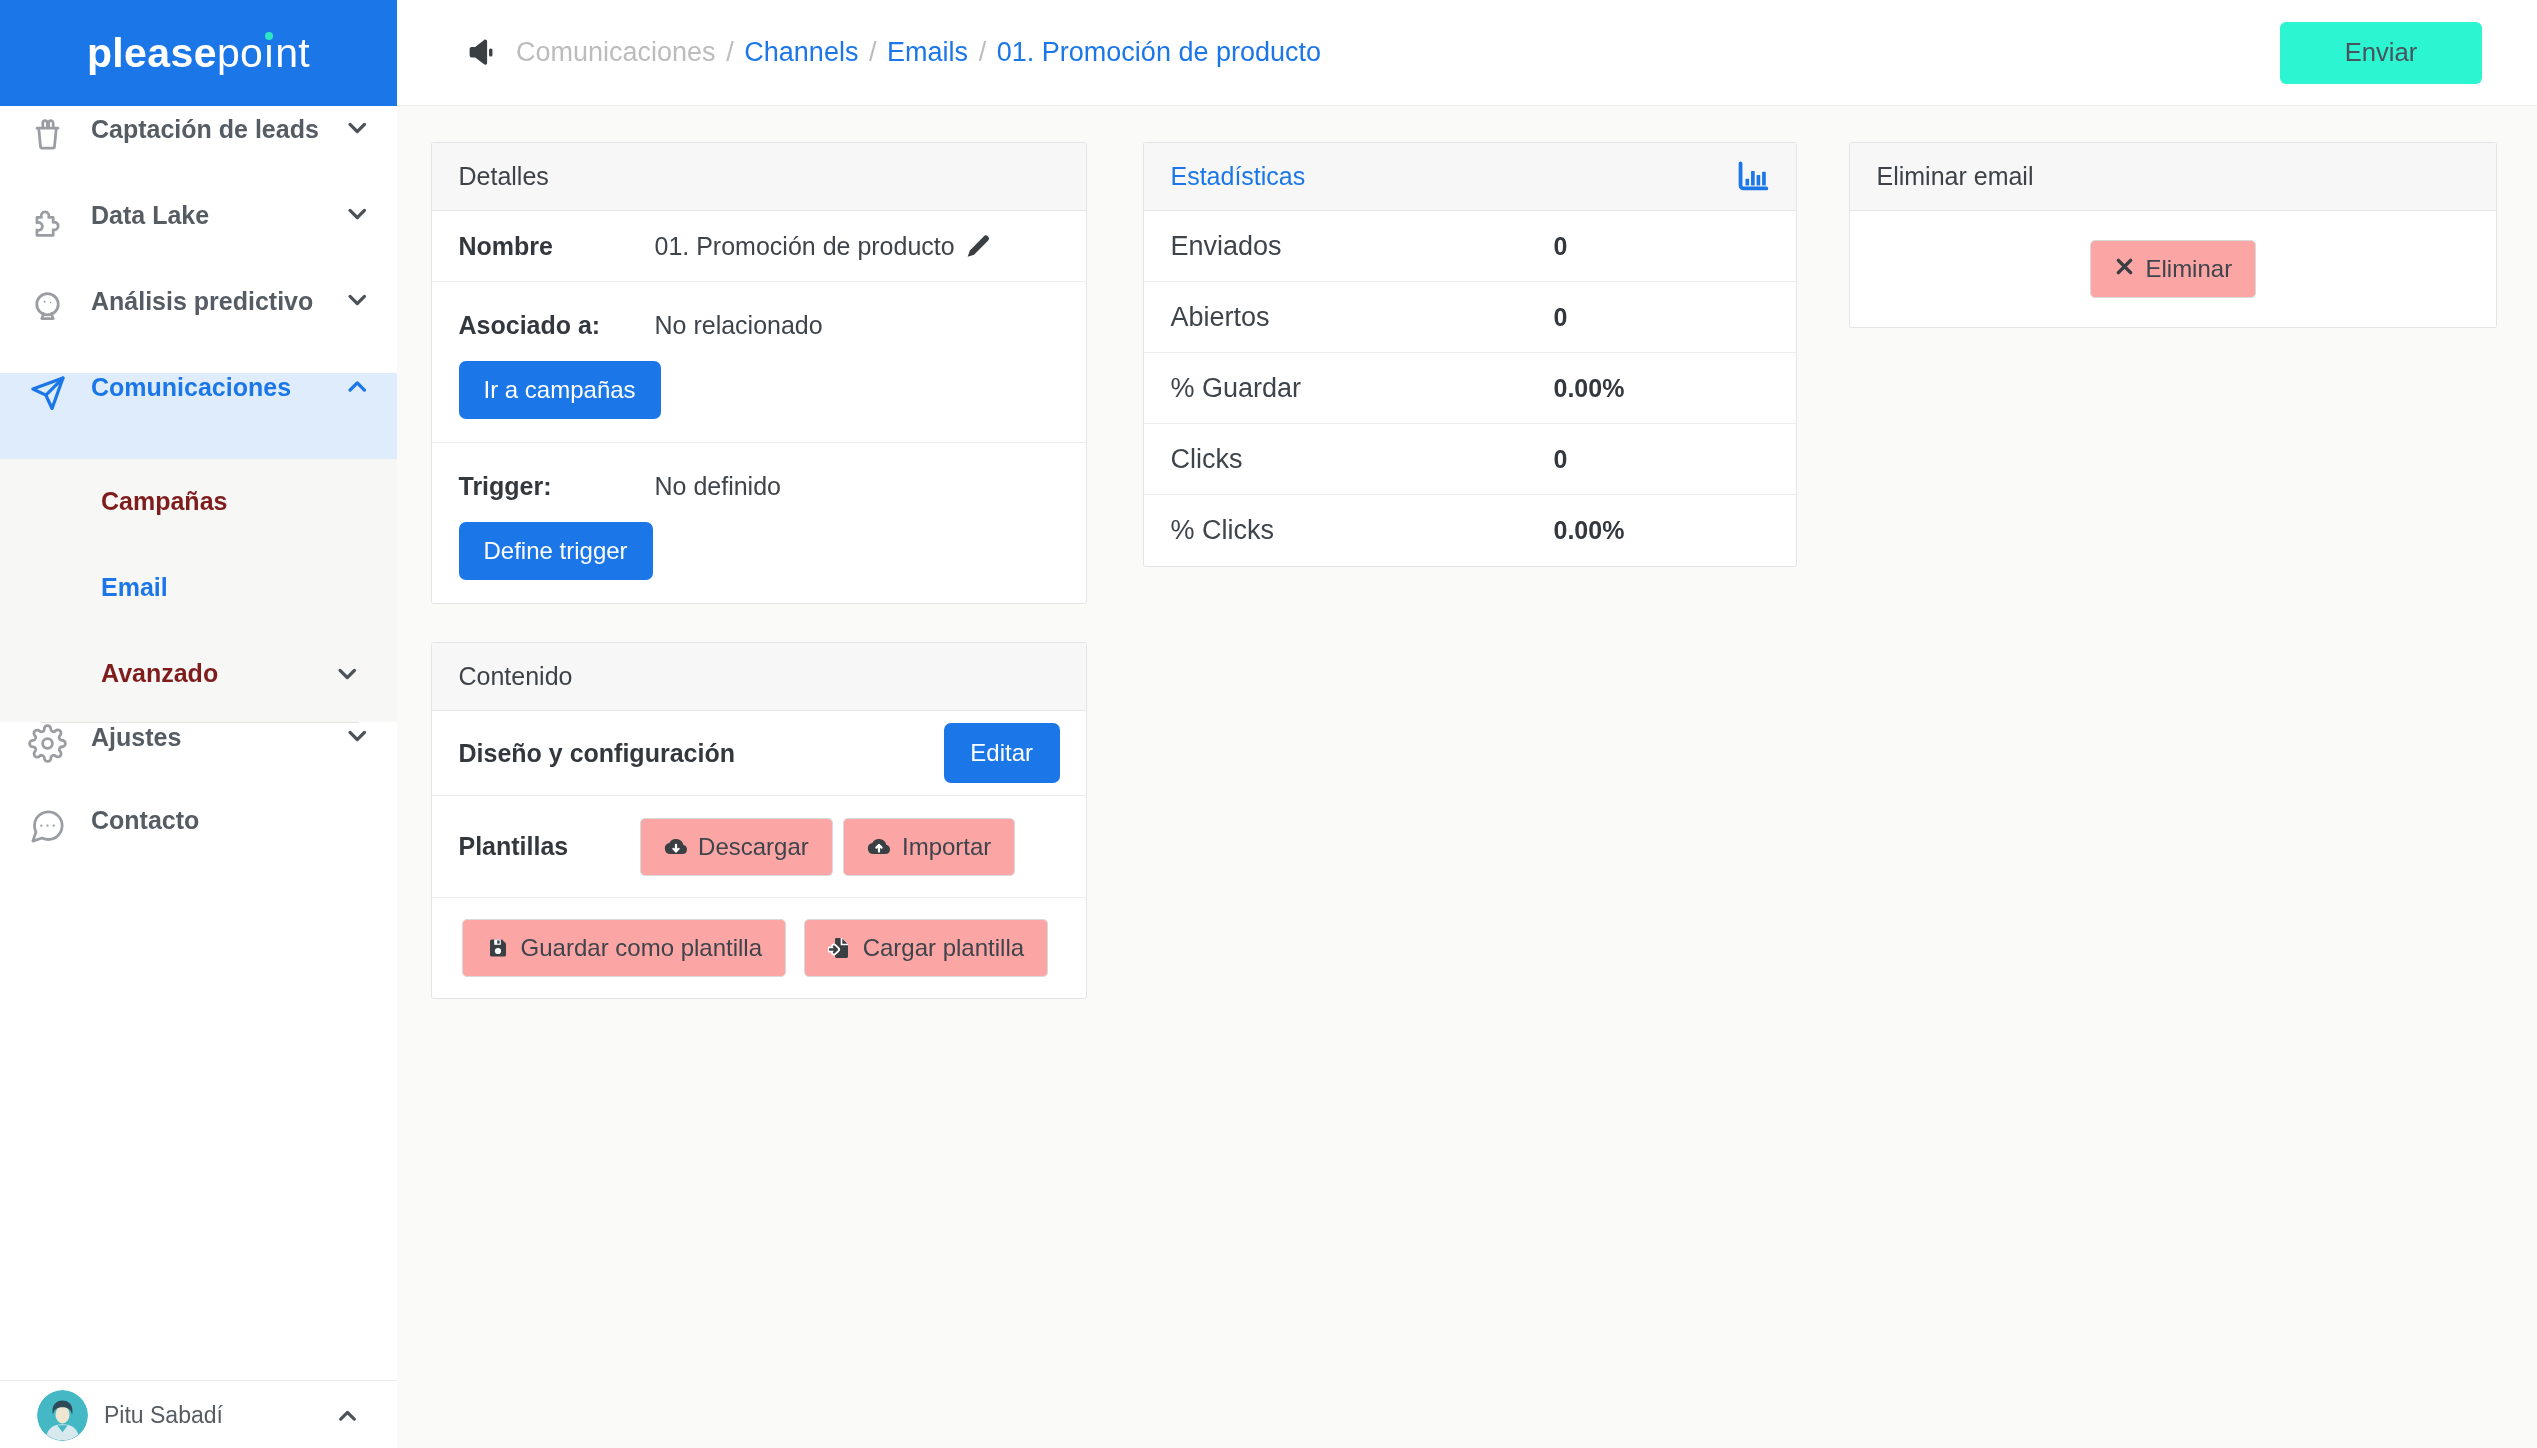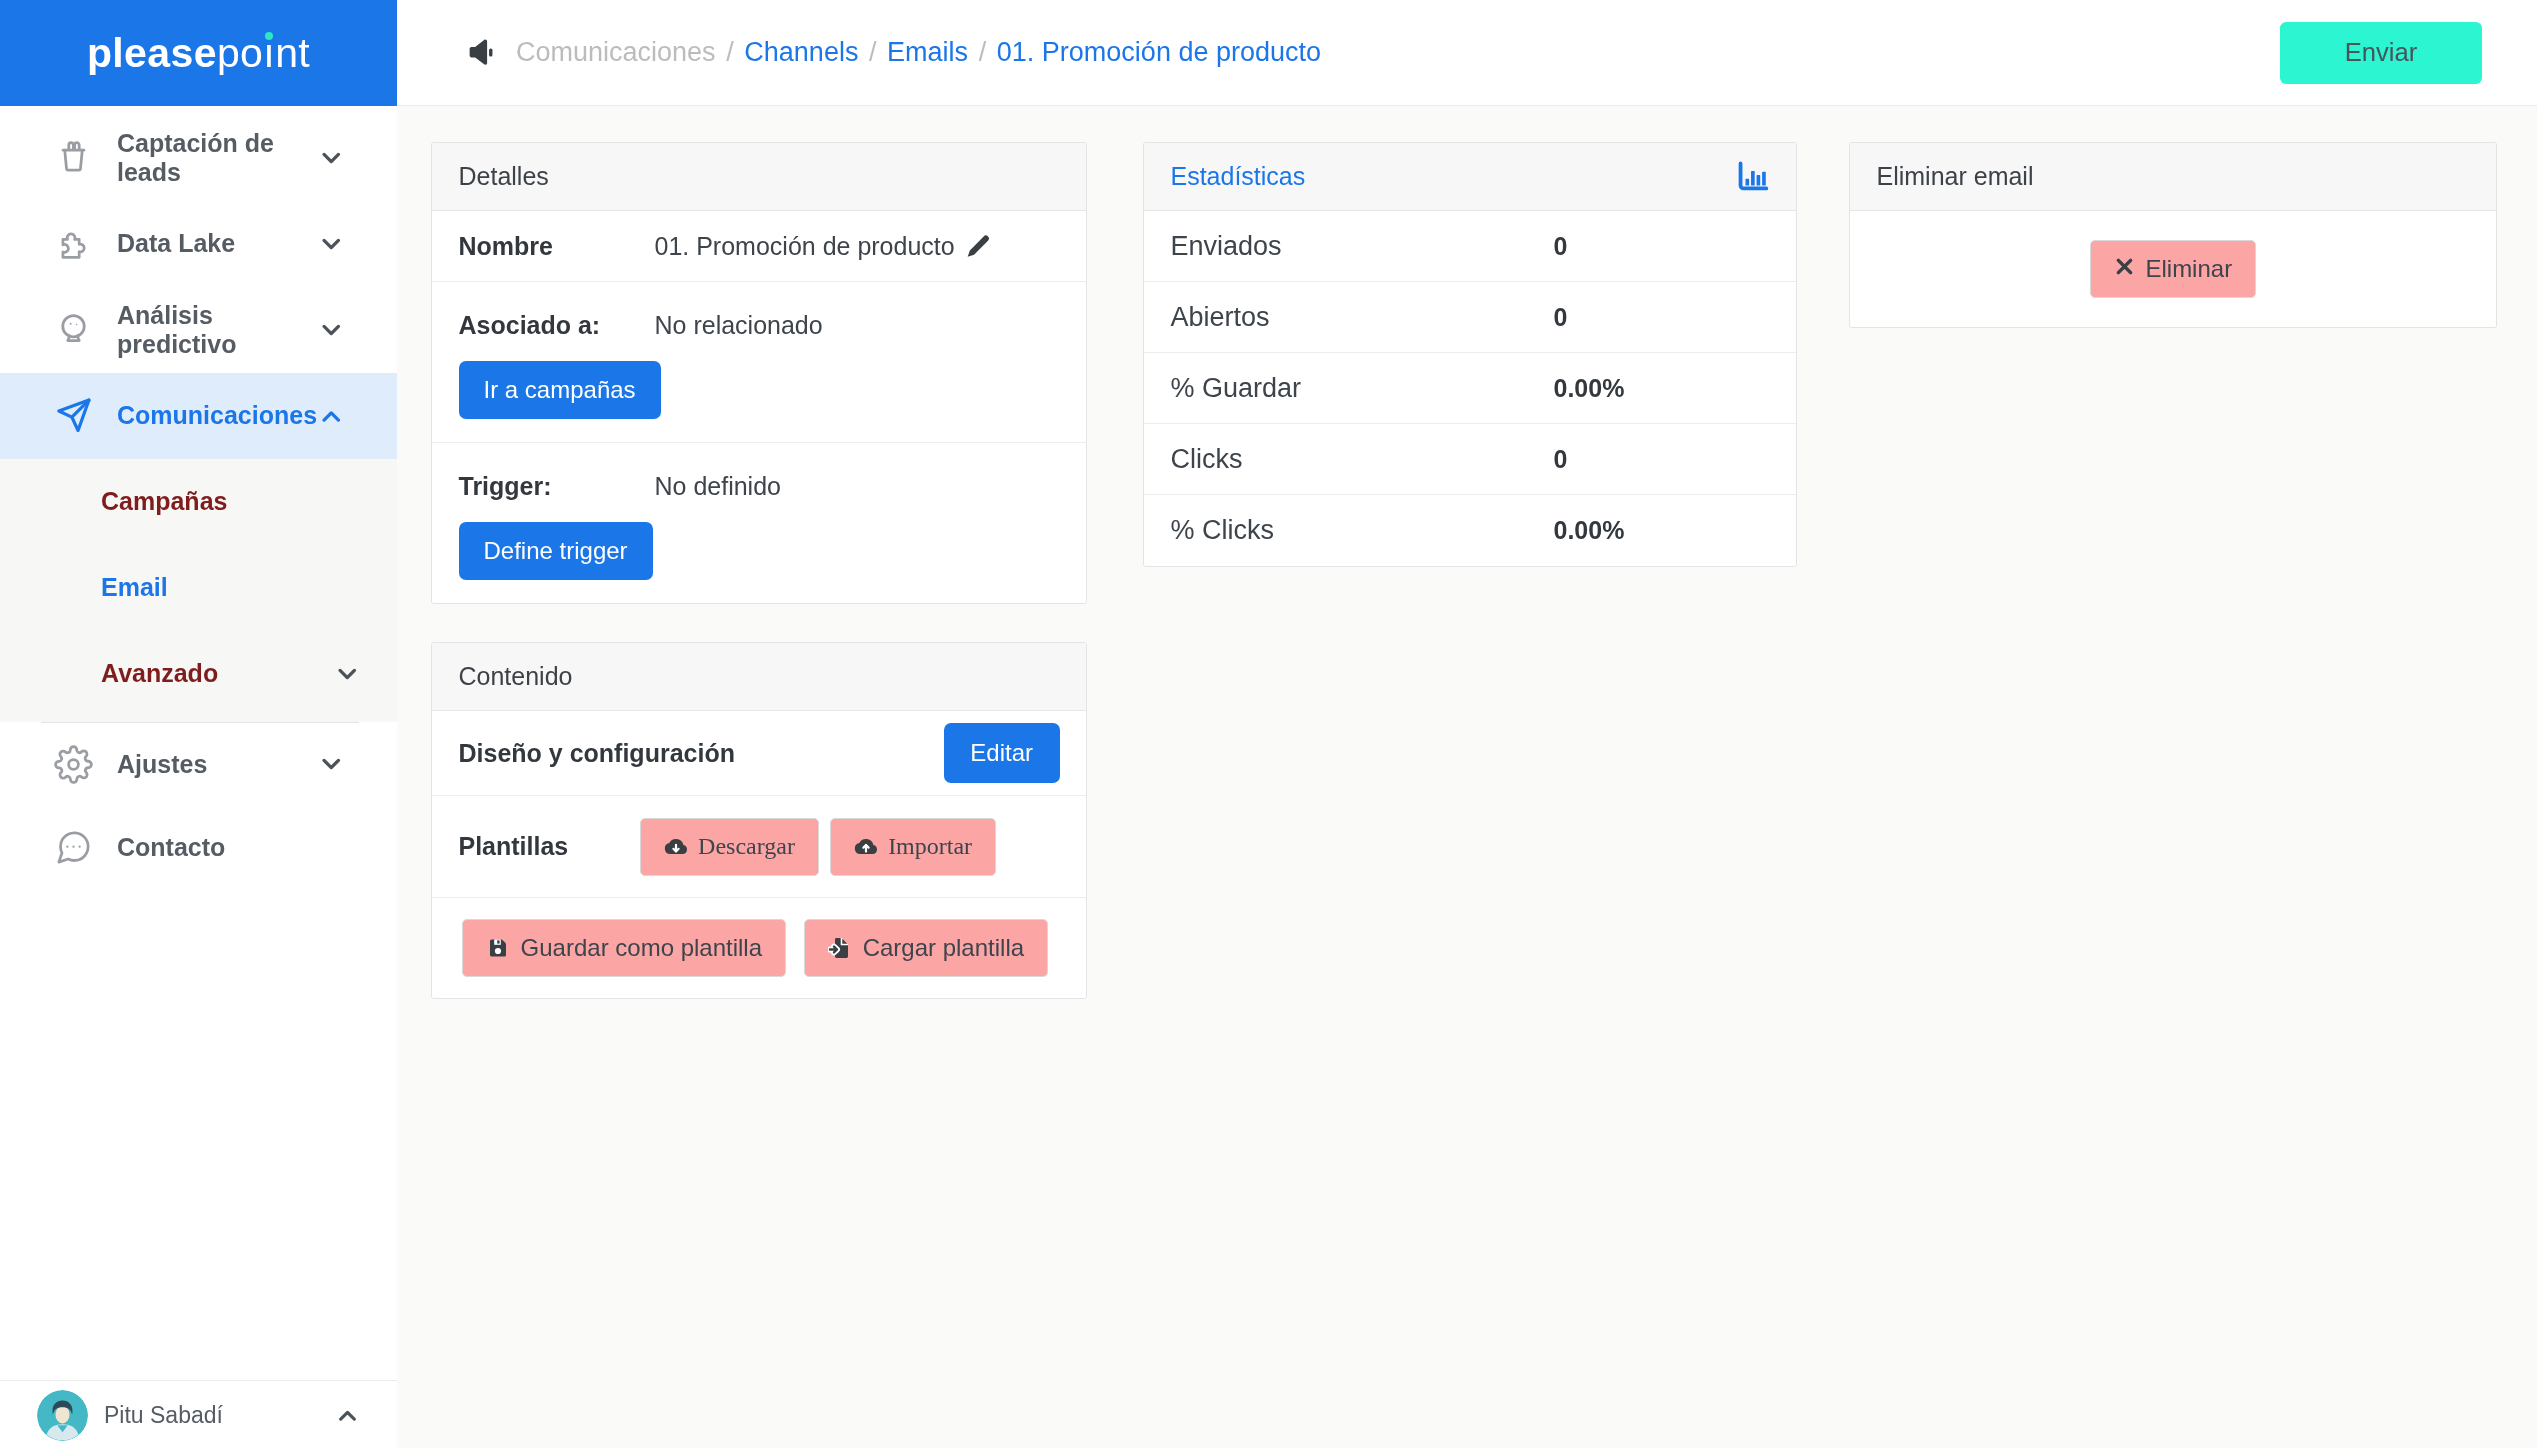--- a/index.html
+++ b/index.html
@@ -14,21 +14,21 @@
   .logo { height:106px; background:#1b76e8; display:flex; align-items:center;
     justify-content:center; color:#fff; font-size:41px; letter-spacing:0.4px; }
   .logo b { font-weight:700; }
   .logo .lt { font-weight:400; }
   .logo .i-wrap { position:relative; font-weight:400; }
   .logo .i-dot { position:absolute; left:50%; top:2.6px; transform:translateX(-50%);
     width:8px; height:8px; border-radius:50%; background:#2ee6c4; }
   .logo .i-stem { visibility:visible; }
 
   .nav { margin-top:8.8px; }
-  .nav-item { height:86px; display:flex; align-items:center; padding:0 53px;
+  .nav-item { height:86px; display:flex; align-items:flex-start; padding:0 27px;
     color:#555c64; font-size:25px; font-weight:600; cursor:pointer; }
   .nav-icon { width:41px; height:41px; margin-right:23px; color:#9a9ea3;
     display:flex; align-items:center; justify-content:center; flex:none; }
   .nav-icon svg { width:39px; height:39px; }
   .nav-label { flex:1; }
   .nav-chevron { width:26.5px; height:26.5px; color:#4c525a; display:flex; }
   .nav-chevron svg { width:26.5px; height:26.5px; }
   .nav-item.active { background:#dfecfb; color:#1b76e8; }
   .nav-item.active .nav-icon { color:#1b76e8; }
   .nav-item.active .nav-chevron { color:#1b76e8; transform:rotate(180deg); }
@@ -102,21 +102,21 @@
   .btn-outline { background:#fca5a5; border:1.8px solid #d9d9d9; border-radius:5px; height:58px;
     padding:0 23px; font-size:24px; color:#3e444b; font-family:inherit; cursor:pointer;
     display:inline-flex; align-items:center; justify-content:center; gap:10.6px; }
   .btn-outline svg { width:24px; height:24px; flex:none; }
   .x-icon svg { width:21px; height:21px; color:#3a3f44; }
 
   .cont-row1 { height:85px; display:flex; align-items:center; padding:0 26.5px; }
   .cont-row1 .btn-primary { margin:0 0 0 auto; height:60px; padding:0 26.5px; }
   .cont-row2 { height:102px; display:flex; align-items:center; padding:0 26.5px; }
   .cont-row2 .lbl { width:181px; flex:none; }
-  .cont-row2 .btn-outline { margin-right:10.6px;font-family:Liberation Serif, serif; }
+  .cont-row2 .btn-outline { margin-right:10.6px; }
   .cont-row3 { height:100px; display:flex; align-items:center; padding:0 26.5px 0 30px; gap:18px; }
   .dark-glyph { color:#3a3f44; }
 </style>
 </head>
 <body>
 
 <div class="page">
 
   <aside class="sidebar">
     <div class="logo">

